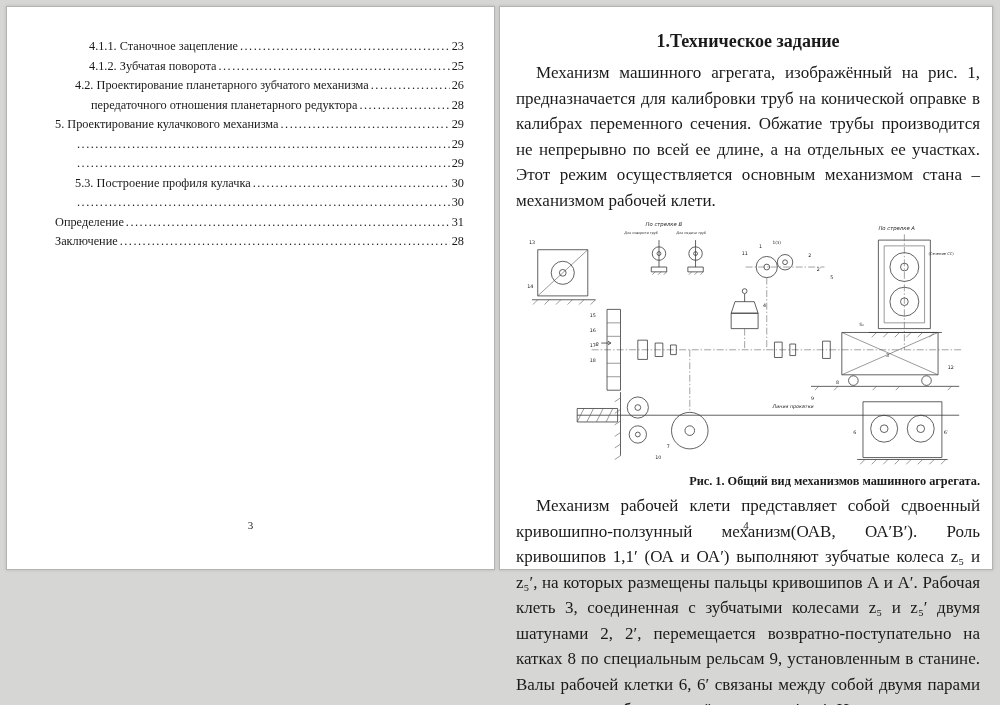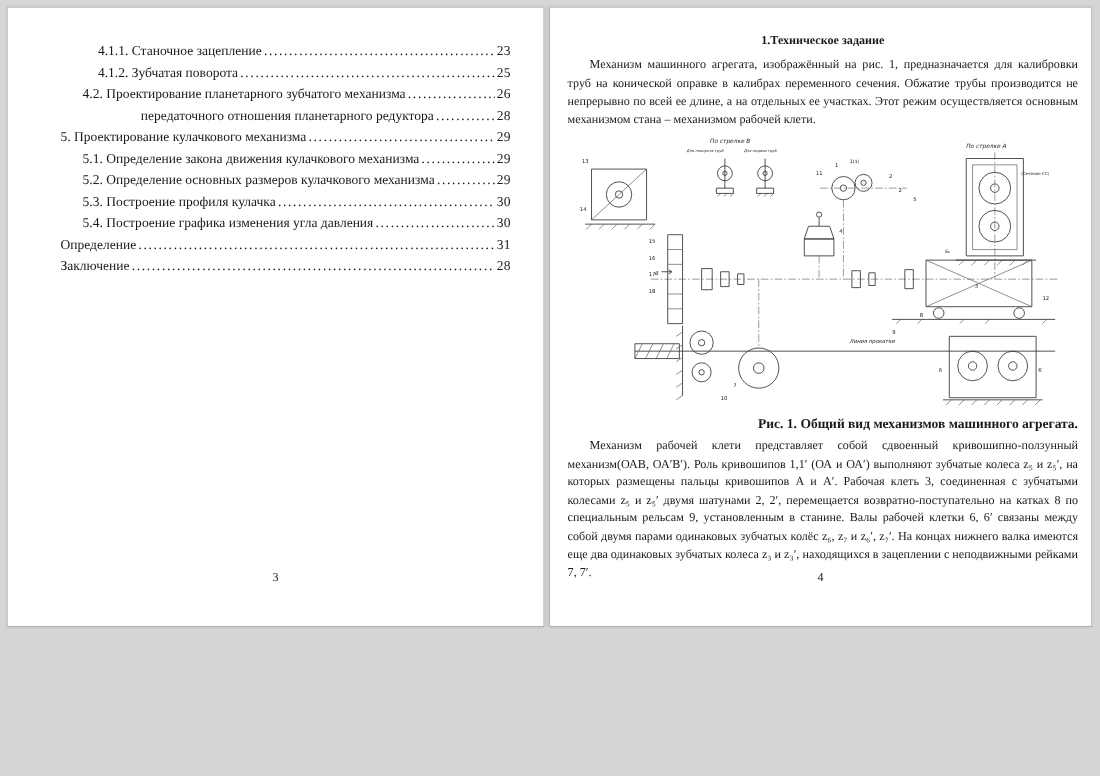--- a/index.html
+++ b/index.html
@@ -26,40 +26,40 @@
     font-size:12.3px;
   }
   .toc-row {
     display:flex; align-items:baseline;
     line-height:19.5px;
   }
   .toc-text { white-space:nowrap; }
   .indent0 { margin-left:0; }
   .indent1 { margin-left:20px; }
   .indent2 { margin-left:34px; }
-  .indent3 { margin-left:73px; }
+  .indent3 { margin-left:36px; }
   .toc-dots {
     flex:1 1 0; overflow:hidden; white-space:nowrap;
     letter-spacing:1.5px; margin:0 2px;
   }
   .toc-page { white-space:nowrap; }
 
   .page-num {
     position:absolute; bottom:38px; left:0; right:0;
     text-align:center; font-size:11px;
   }
 
   
   .content { position:absolute; top:24px; left:16px; right:12px; }
   .doc-title {
-    text-align:center; font-weight:bold; font-size:11px;
+    text-align:center; font-weight:bold; font-size:18px;
     margin:0 0 8px 0;
   }
   .para {
-    text-align:justify; font-size:11px; line-height:1.5;
+    text-align:justify; font-size:17px; line-height:1.5;
     text-indent:20px; margin:0;
   }
   .figure { margin:4px 0 0 0; text-align:center; }
   .figure svg { display:block; margin:0 auto; }
   .fig-caption {
     text-align:right; font-weight:bold; font-size:12.3px;
     margin:2px 0 4px 0;
   }
   svg * { vector-effect:non-scaling-stroke; }
   svg text { font-family:"DejaVu Sans", sans-serif; fill:#222; }
@@ -91,36 +91,33 @@
         <span class="toc-text">передаточного отношения планетарного редуктора</span>
         <span class="toc-dots">....................................................................................................................................................................................................................................................................</span>
         <span class="toc-page">28</span>
       </div>
       <div class="toc-row indent0">
         <span class="toc-text">5. Проектирование кулачкового механизма</span>
         <span class="toc-dots">....................................................................................................................................................................................................................................................................</span>
         <span class="toc-page">29</span>
       </div>
       <div class="toc-row indent1">
-        <span class="toc-text">5.1. Определение закона движения кулачкового механизма</span>
         <span class="toc-dots">....................................................................................................................................................................................................................................................................</span>
         <span class="toc-page">29</span>
       </div>
       <div class="toc-row indent1">
-        <span class="toc-text">5.2. Определение основных размеров кулачкового механизма</span>
         <span class="toc-dots">....................................................................................................................................................................................................................................................................</span>
         <span class="toc-page">29</span>
       </div>
       <div class="toc-row indent1">
         <span class="toc-text">5.3. Построение профиля кулачка</span>
         <span class="toc-dots">....................................................................................................................................................................................................................................................................</span>
         <span class="toc-page">30</span>
       </div>
       <div class="toc-row indent1">
-        <span class="toc-text">5.4. Построение графика изменения угла давления</span>
         <span class="toc-dots">....................................................................................................................................................................................................................................................................</span>
         <span class="toc-page">30</span>
       </div>
       <div class="toc-row indent0">
         <span class="toc-text">Определение</span>
         <span class="toc-dots">....................................................................................................................................................................................................................................................................</span>
         <span class="toc-page">31</span>
       </div>
       <div class="toc-row indent0">
         <span class="toc-text">Заключение</span>

